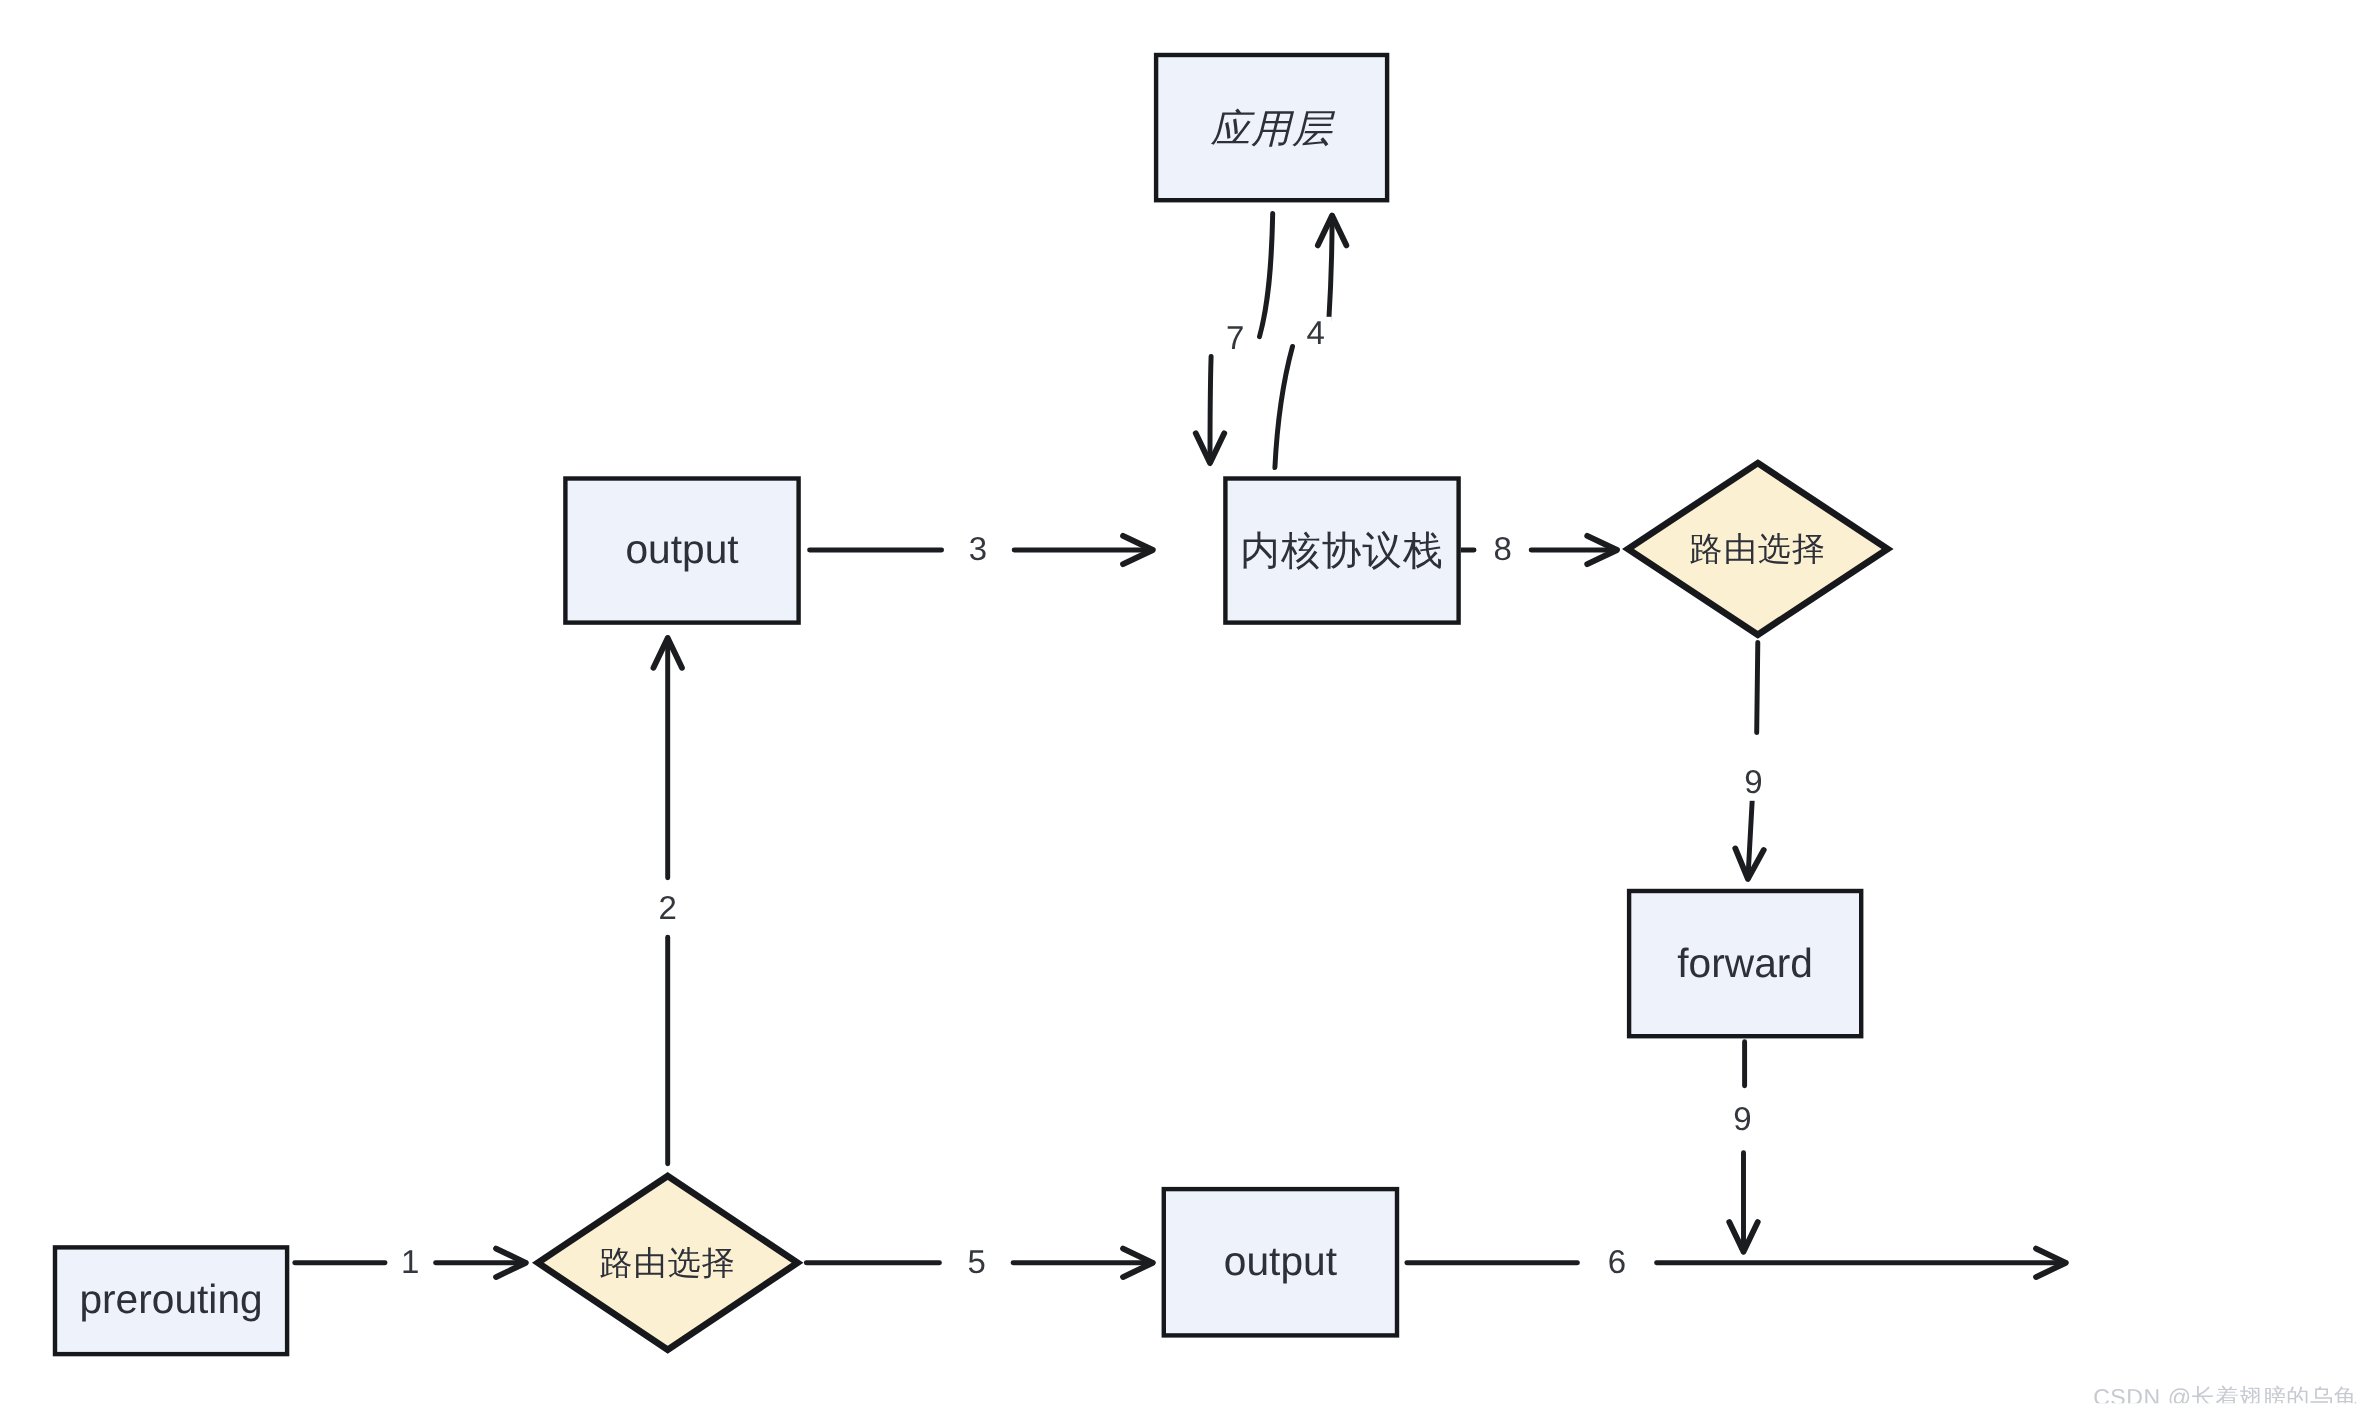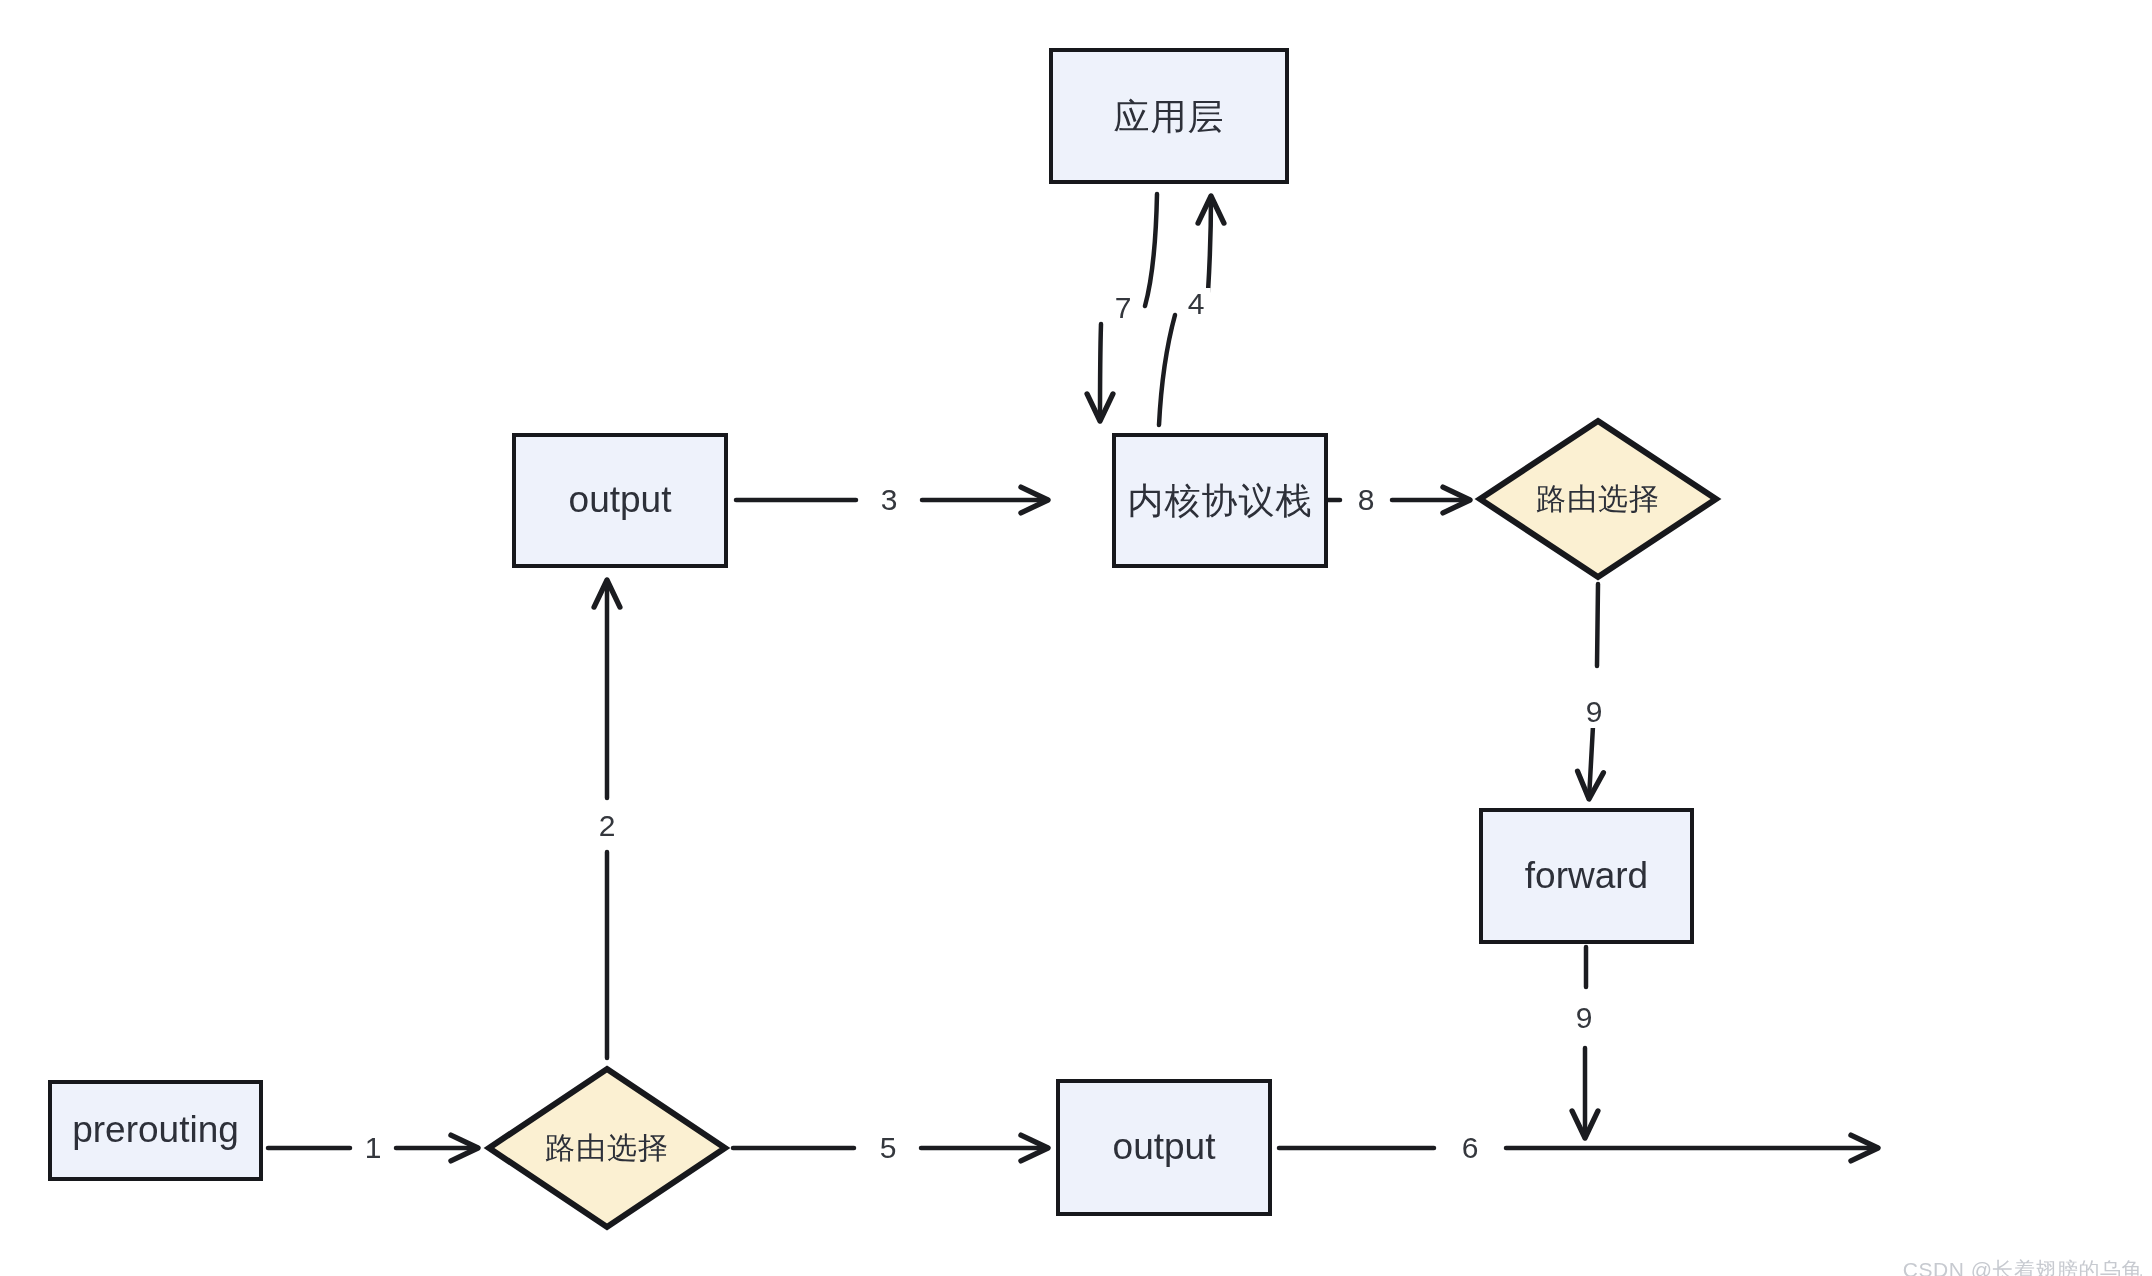--- a/index.html
+++ b/index.html
@@ -31,25 +31,25 @@
     background:var(--node-fill);
     border:4px solid var(--node-border);
     display:flex;align-items:center;justify-content:center;
     text-align:center;
     color:var(--node-text);
     font-size:37px;
     line-height:1.25;
   }
   .node.cjk{font-size:36px;letter-spacing:1px;}
 
-  .n-applayer   {left:1049px;top:48px;  width:240px;height:136px;}
+  .n-applayer   {left:1049px;top:48px;  width:214px;height:136px;font-style:italic;}
   .n-input      {left:512px; top:433px; width:216px;height:135px;}
   .n-kernel     {left:1112px;top:433px; width:216px;height:135px;}
   .n-output     {left:1479px;top:808px; width:215px;height:136px;}
-  .n-prerouting {left:48px;  top:1080px;width:215px;height:101px;}
+  .n-prerouting {left:48px;  top:1132px;width:215px;height:101px;}
   .n-forward    {left:1056px;top:1079px;width:216px;height:137px;}
   .n-postrouting{left:1890px;top:1081px;width:212px;height:134px;padding:0 26px;word-break:break-all;}
 
   .diamond-label{
     position:absolute;
     width:220px;height:64px;
     display:flex;align-items:center;justify-content:center;
     color:var(--node-text);
     font-size:30px;letter-spacing:1px;
     pointer-events:none;

